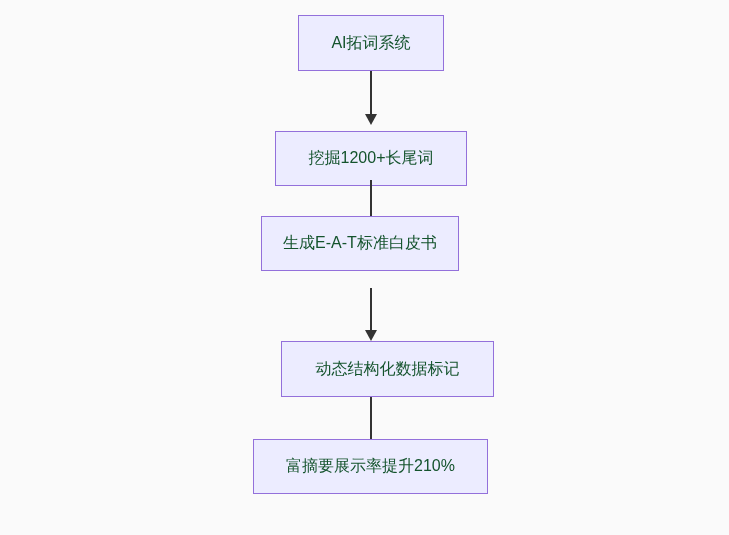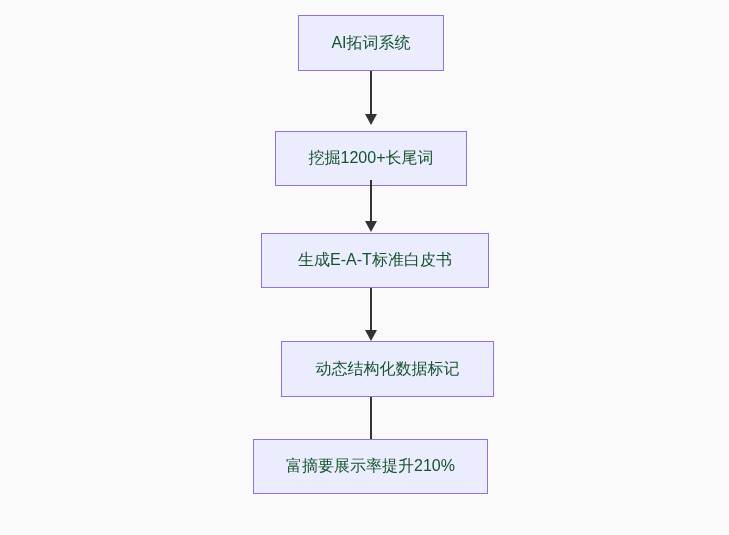--- a/index.html
+++ b/index.html
@@ -22,21 +22,21 @@
     color: #14532d;
     font-size: 16px;
     display: flex;
     align-items: center;
     justify-content: center;
     text-align: center;
     white-space: nowrap;
   }
   .node-1 { left: 298px; top: 15px;  width: 146px; height: 56px; }
   .node-2 { left: 275px; top: 125px; width: 192px; height: 55px; margin-top: 6px; }
-  .node-3 { left: 261px; top: 233px; width: 228px; height: 55px; }
+  .node-3 { left: 261px; top: 216px; width: 198px; height: 55px; }
   .node-4 { left: 264px; top: 341px; width: 213px; height: 56px; margin-left: 17px; }
   .node-5 { left: 253px; top: 439px; width: 235px; height: 55px; }
 
   .flow-arrow {
     position: absolute;
     left: 365px;            
     width: 12px;
     display: flex;
     flex-direction: column;
     align-items: center;

